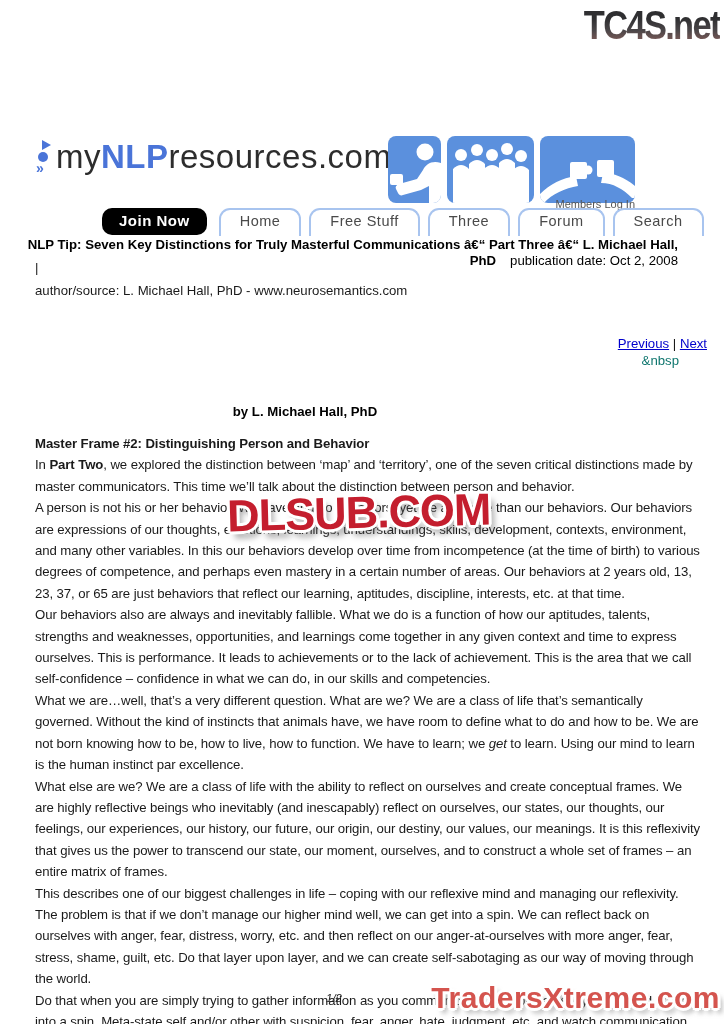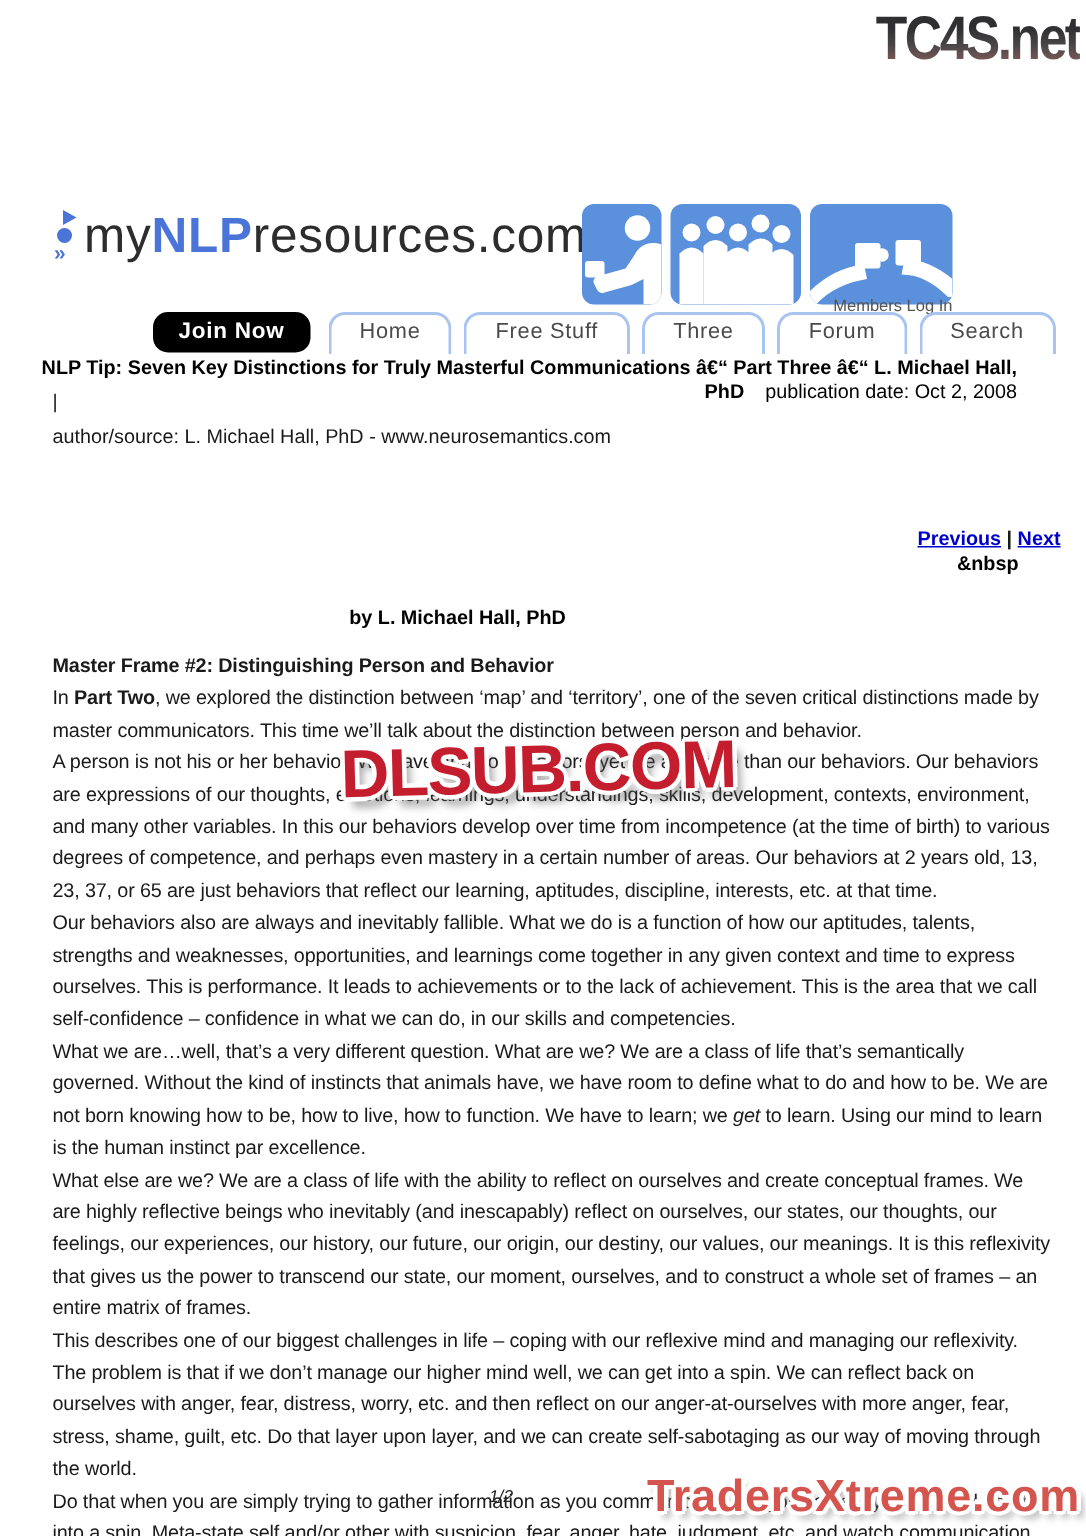--- a/index.html
+++ b/index.html
@@ -41,23 +41,23 @@
        padding:3px 19px 7px;text-align:center;color:#4a4a4a;font-size:14.5px;
        letter-spacing:0.5px;margin-right:8px;background:#fff;cursor:pointer;}
 
   
   .title-block{position:absolute;top:237px;left:24px;width:654px;text-align:right;
                font-size:13.2px;line-height:15.6px;color:#000;}
   .title-main{font-weight:bold;}
   .pub-date{padding-left:14px;}
   .pipe{position:absolute;top:260px;left:35px;font-size:13.2px;}
   .author{position:absolute;top:283px;left:35px;font-size:13.2px;}
-  .pagination{position:absolute;top:351px;right:17px;font-size:13.2px;text-align:right;font-weight:bold;}
+  .pagination{position:absolute;top:336px;right:17px;font-size:13.2px;text-align:right;}
   .pagination a{color:#0000cc;text-decoration:underline;cursor:pointer;}
-  .nbsp-line{margin-top:2px;padding-right:28px;color:#000000;}
+  .nbsp-line{margin-top:2px;padding-right:28px;color:#0f766e;}
   .byline{position:absolute;top:404px;left:0;width:610px;text-align:center;
           font-weight:bold;font-size:13.2px;color:#000;}
 
   
   .article{position:absolute;top:433px;left:35px;width:668px;font-size:13.2px;
            line-height:21.4px;letter-spacing:-0.1px;color:#1a1a1a;}
   .article p{margin:0;}
   .b{font-weight:bold;} .i{font-style:italic;}
 
   

